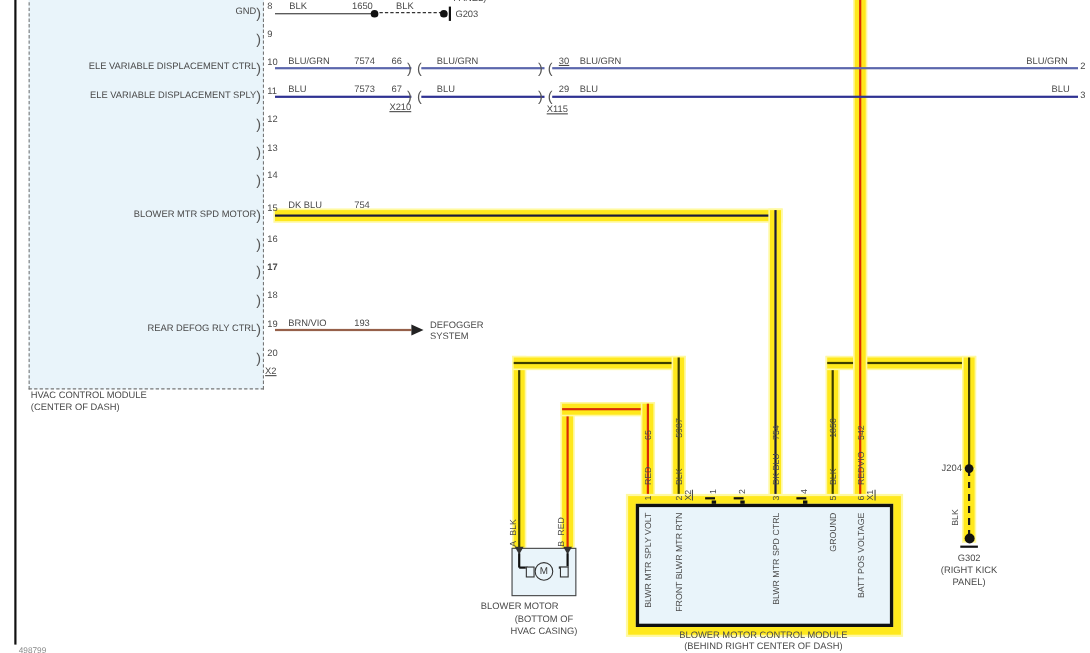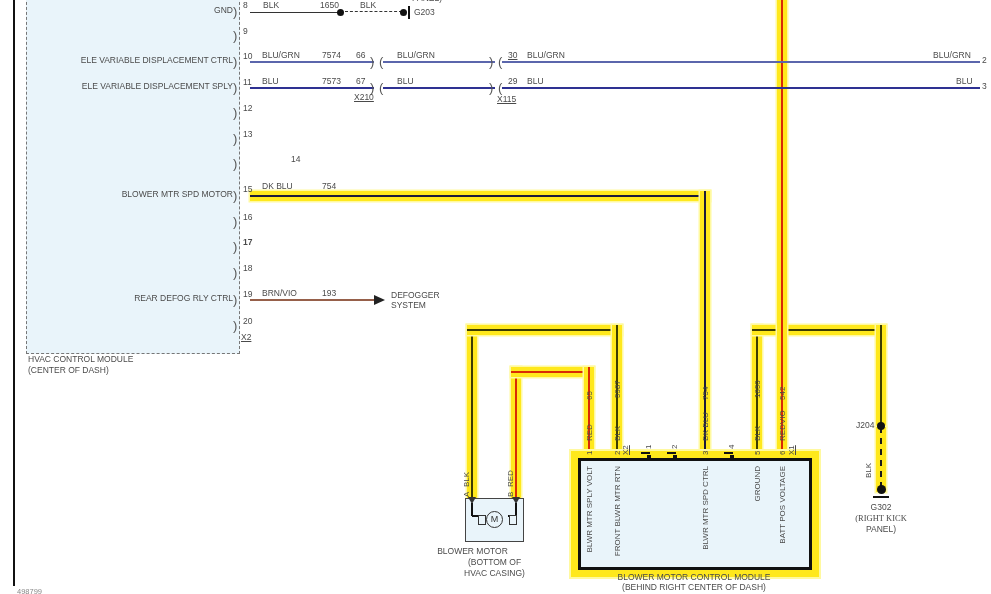--- a/index.html
+++ b/index.html
@@ -79,21 +79,21 @@
   <span class="paren" style="left:233px;top:265px;">)</span>
   <span class="paren" style="left:233px;top:292px;">)</span>
   <span class="paren" style="left:233px;top:318px;">)</span>
 
   <div class="lbl" style="left:243px;top:1px;">8</div>
   <div class="lbl" style="left:243px;top:27px;">9</div>
   <div class="lbl" style="left:243px;top:52px;">10</div>
   <div class="lbl" style="left:243px;top:78px;">11</div>
   <div class="lbl" style="left:243px;top:104px;">12</div>
   <div class="lbl" style="left:243px;top:130px;">13</div>
-  <div class="lbl" style="left:243px;top:155px;margin-left:48px;">14</div>
+  <div class="lbl" style="left:243px;top:155px;">14</div>
   <div class="lbl" style="left:243px;top:185px;">15</div>
   <div class="lbl" style="left:243px;top:213px;">16</div>
   <div class="lbl" style="left:243px;top:238px;font-weight:bold;">17</div>
   <div class="lbl" style="left:243px;top:264px;">18</div>
   <div class="lbl" style="left:243px;top:290px;">19</div>
   <div class="lbl" style="left:243px;top:317px;">20</div>
   <div class="lbl ul" style="left:241px;top:333px;">X2</div>
 
   <div class="lbl" style="right:758px;top:6px;">GND</div>
   <div class="lbl" style="right:758px;top:56px;">ELE VARIABLE DISPLACEMENT CTRL</div>
@@ -156,21 +156,21 @@
   <div class="arrow-r" style="left:374px;top:295px;"></div>
   <div class="lbl" style="left:391px;top:291px;">DEFOGGER</div>
   <div class="lbl" style="left:391px;top:301px;">SYSTEM</div>
 
   <div class="dot" style="left:877px;top:422px;width:8px;height:8px;"></div>
   <div class="lbl" style="left:856px;top:421px;">J204</div>
   <span class="vtx" style="left:864px;top:478px;">BLK</span>
   <div class="dot" style="left:876.5px;top:485px;width:9px;height:9px;"></div>
   <div class="bar" style="left:873px;top:496px;width:16px;height:2.2px;"></div>
   <div class="lbl ctr" style="left:841px;top:503px;width:80px;">G302</div>
-  <div class="lbl ctr" style="left:841px;top:514px;width:80px;font-family:Liberation Serif, serif;">(RIGHT KICK</div>
+  <div class="lbl ctr" style="left:841px;top:514px;width:80px;">(RIGHT KICK</div>
   <div class="lbl ctr" style="left:841px;top:525px;width:80px;">PANEL)</div>
 
   <div class="bmcm-y"></div>
   <div class="bmcm-b"></div>
   <div class="lbl ctr" style="left:570px;top:583px;width:248px;">(BEHIND RIGHT CENTER OF DASH)</div>
   <div class="lbl ctr" style="left:570px;top:573px;width:248px;">BLOWER MOTOR CONTROL MODULE</div>
 
   <div class="bar" style="left:641px;top:451.5px;width:9px;height:2.2px;"></div>
   <div class="bar" style="left:647px;top:454.5px;width:4px;height:3px;"></div>
   <div class="bar" style="left:667px;top:451.5px;width:9px;height:2.2px;"></div>

